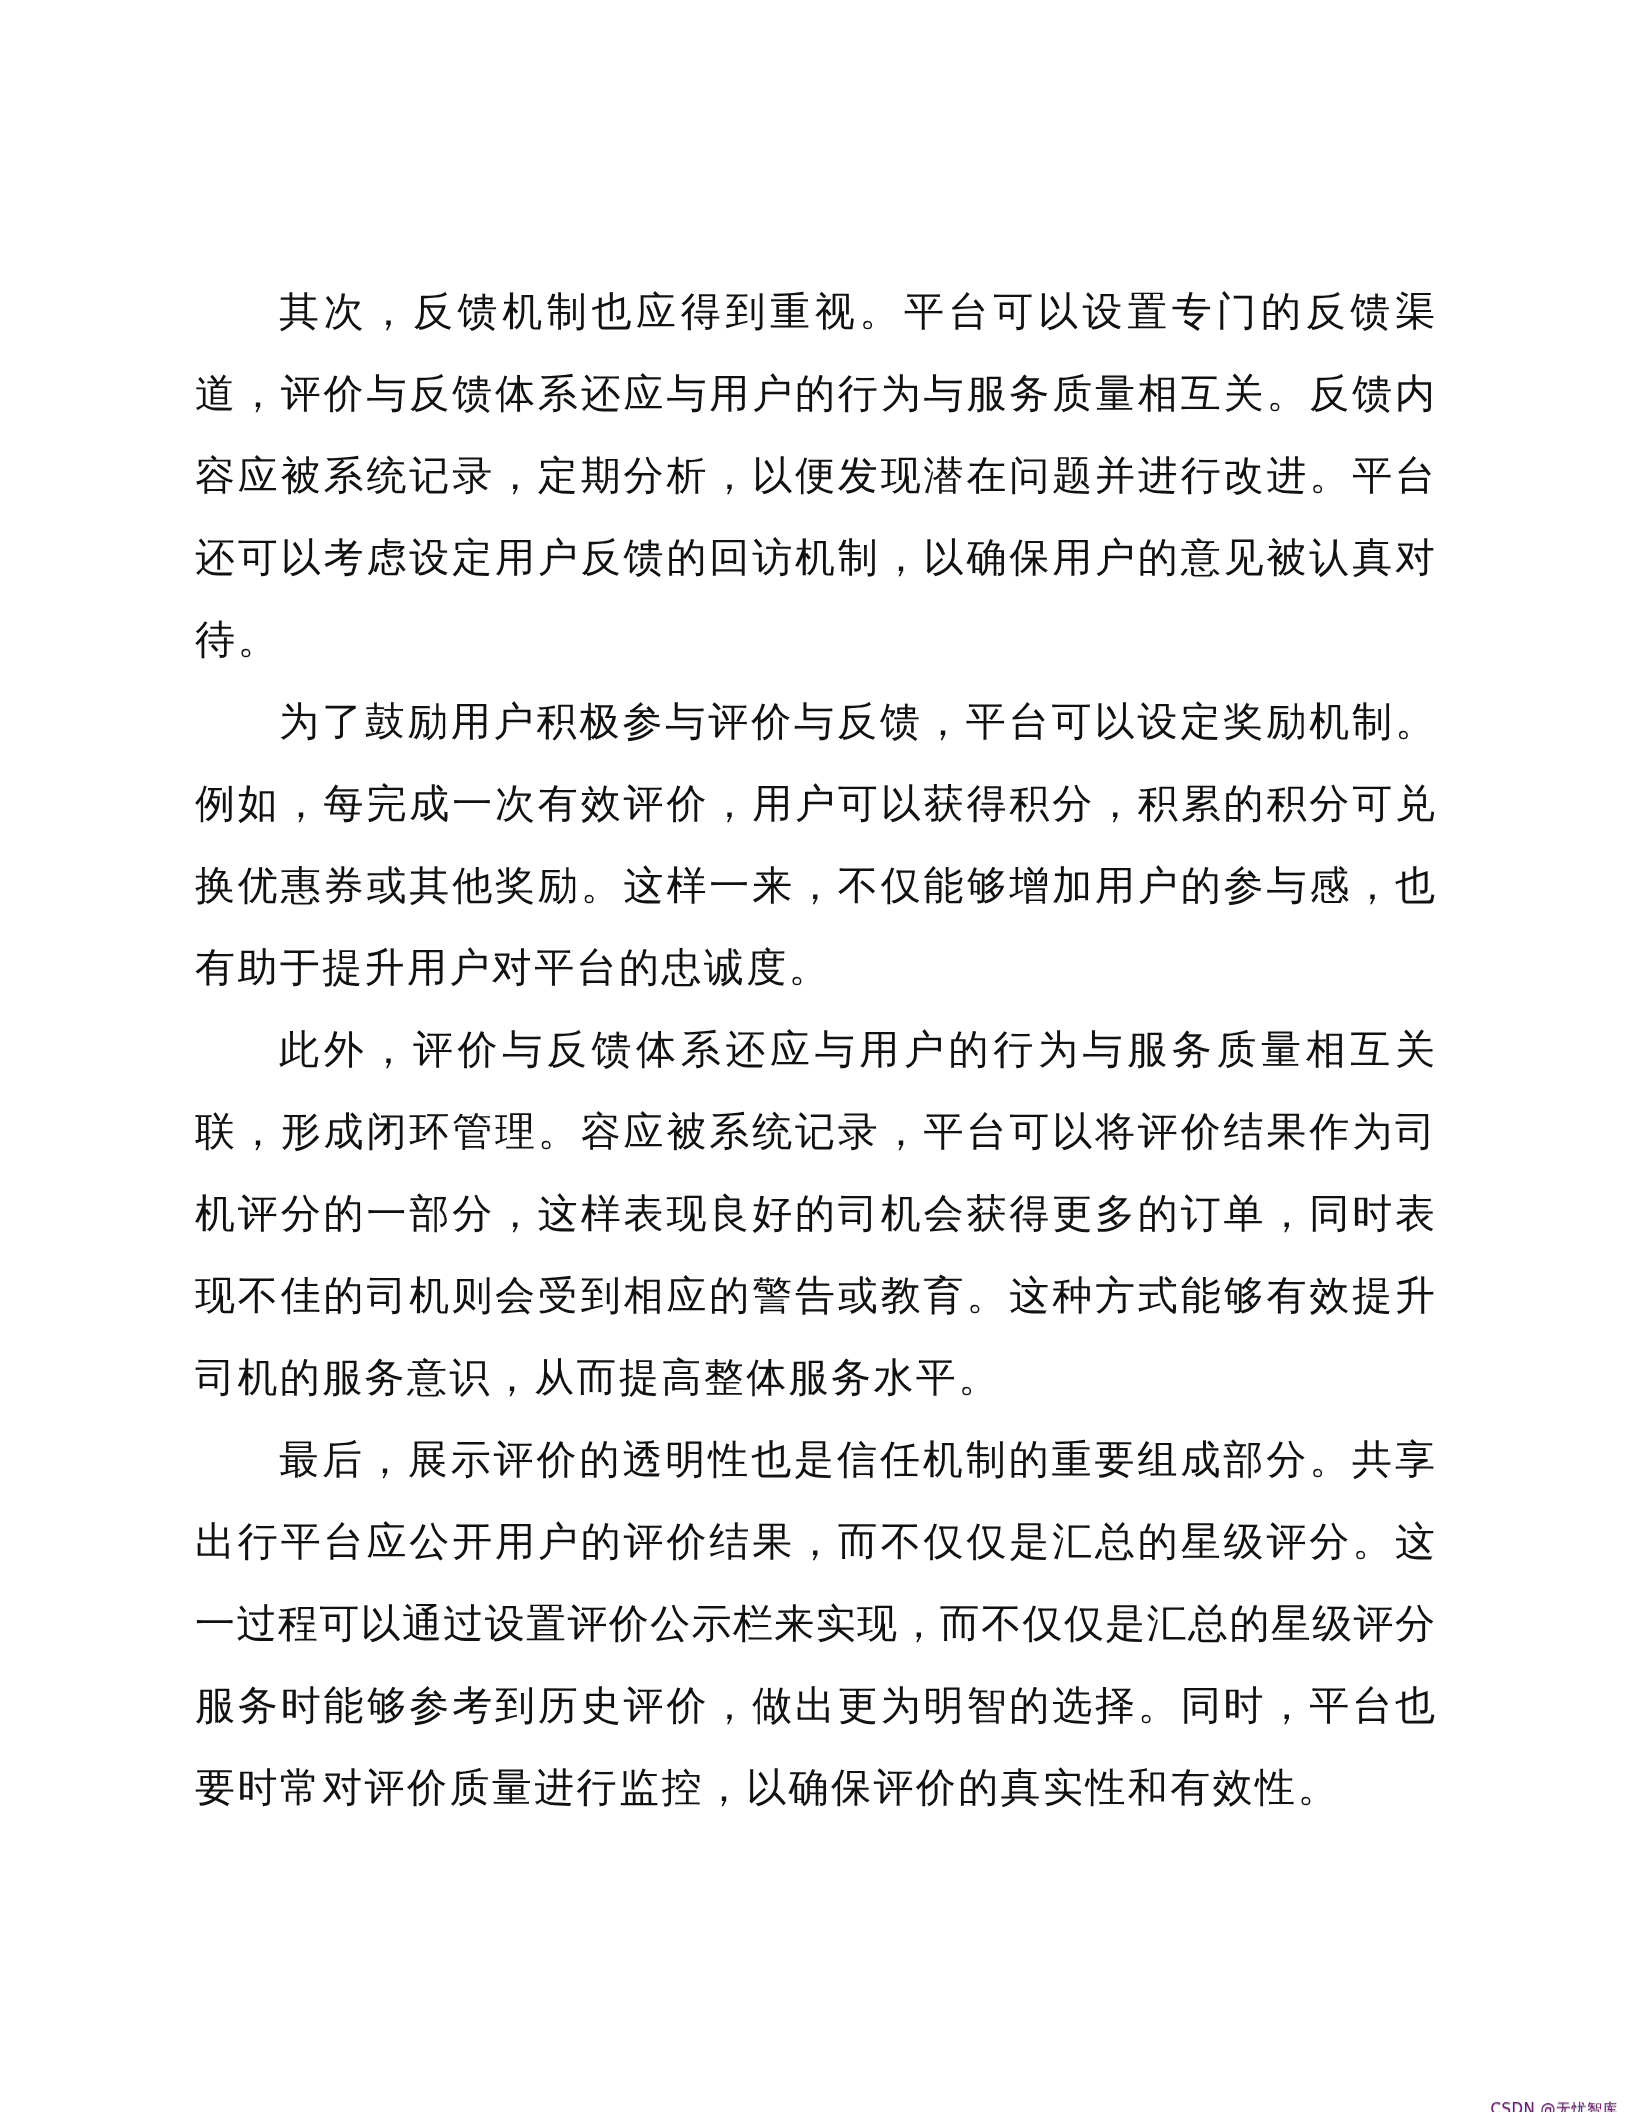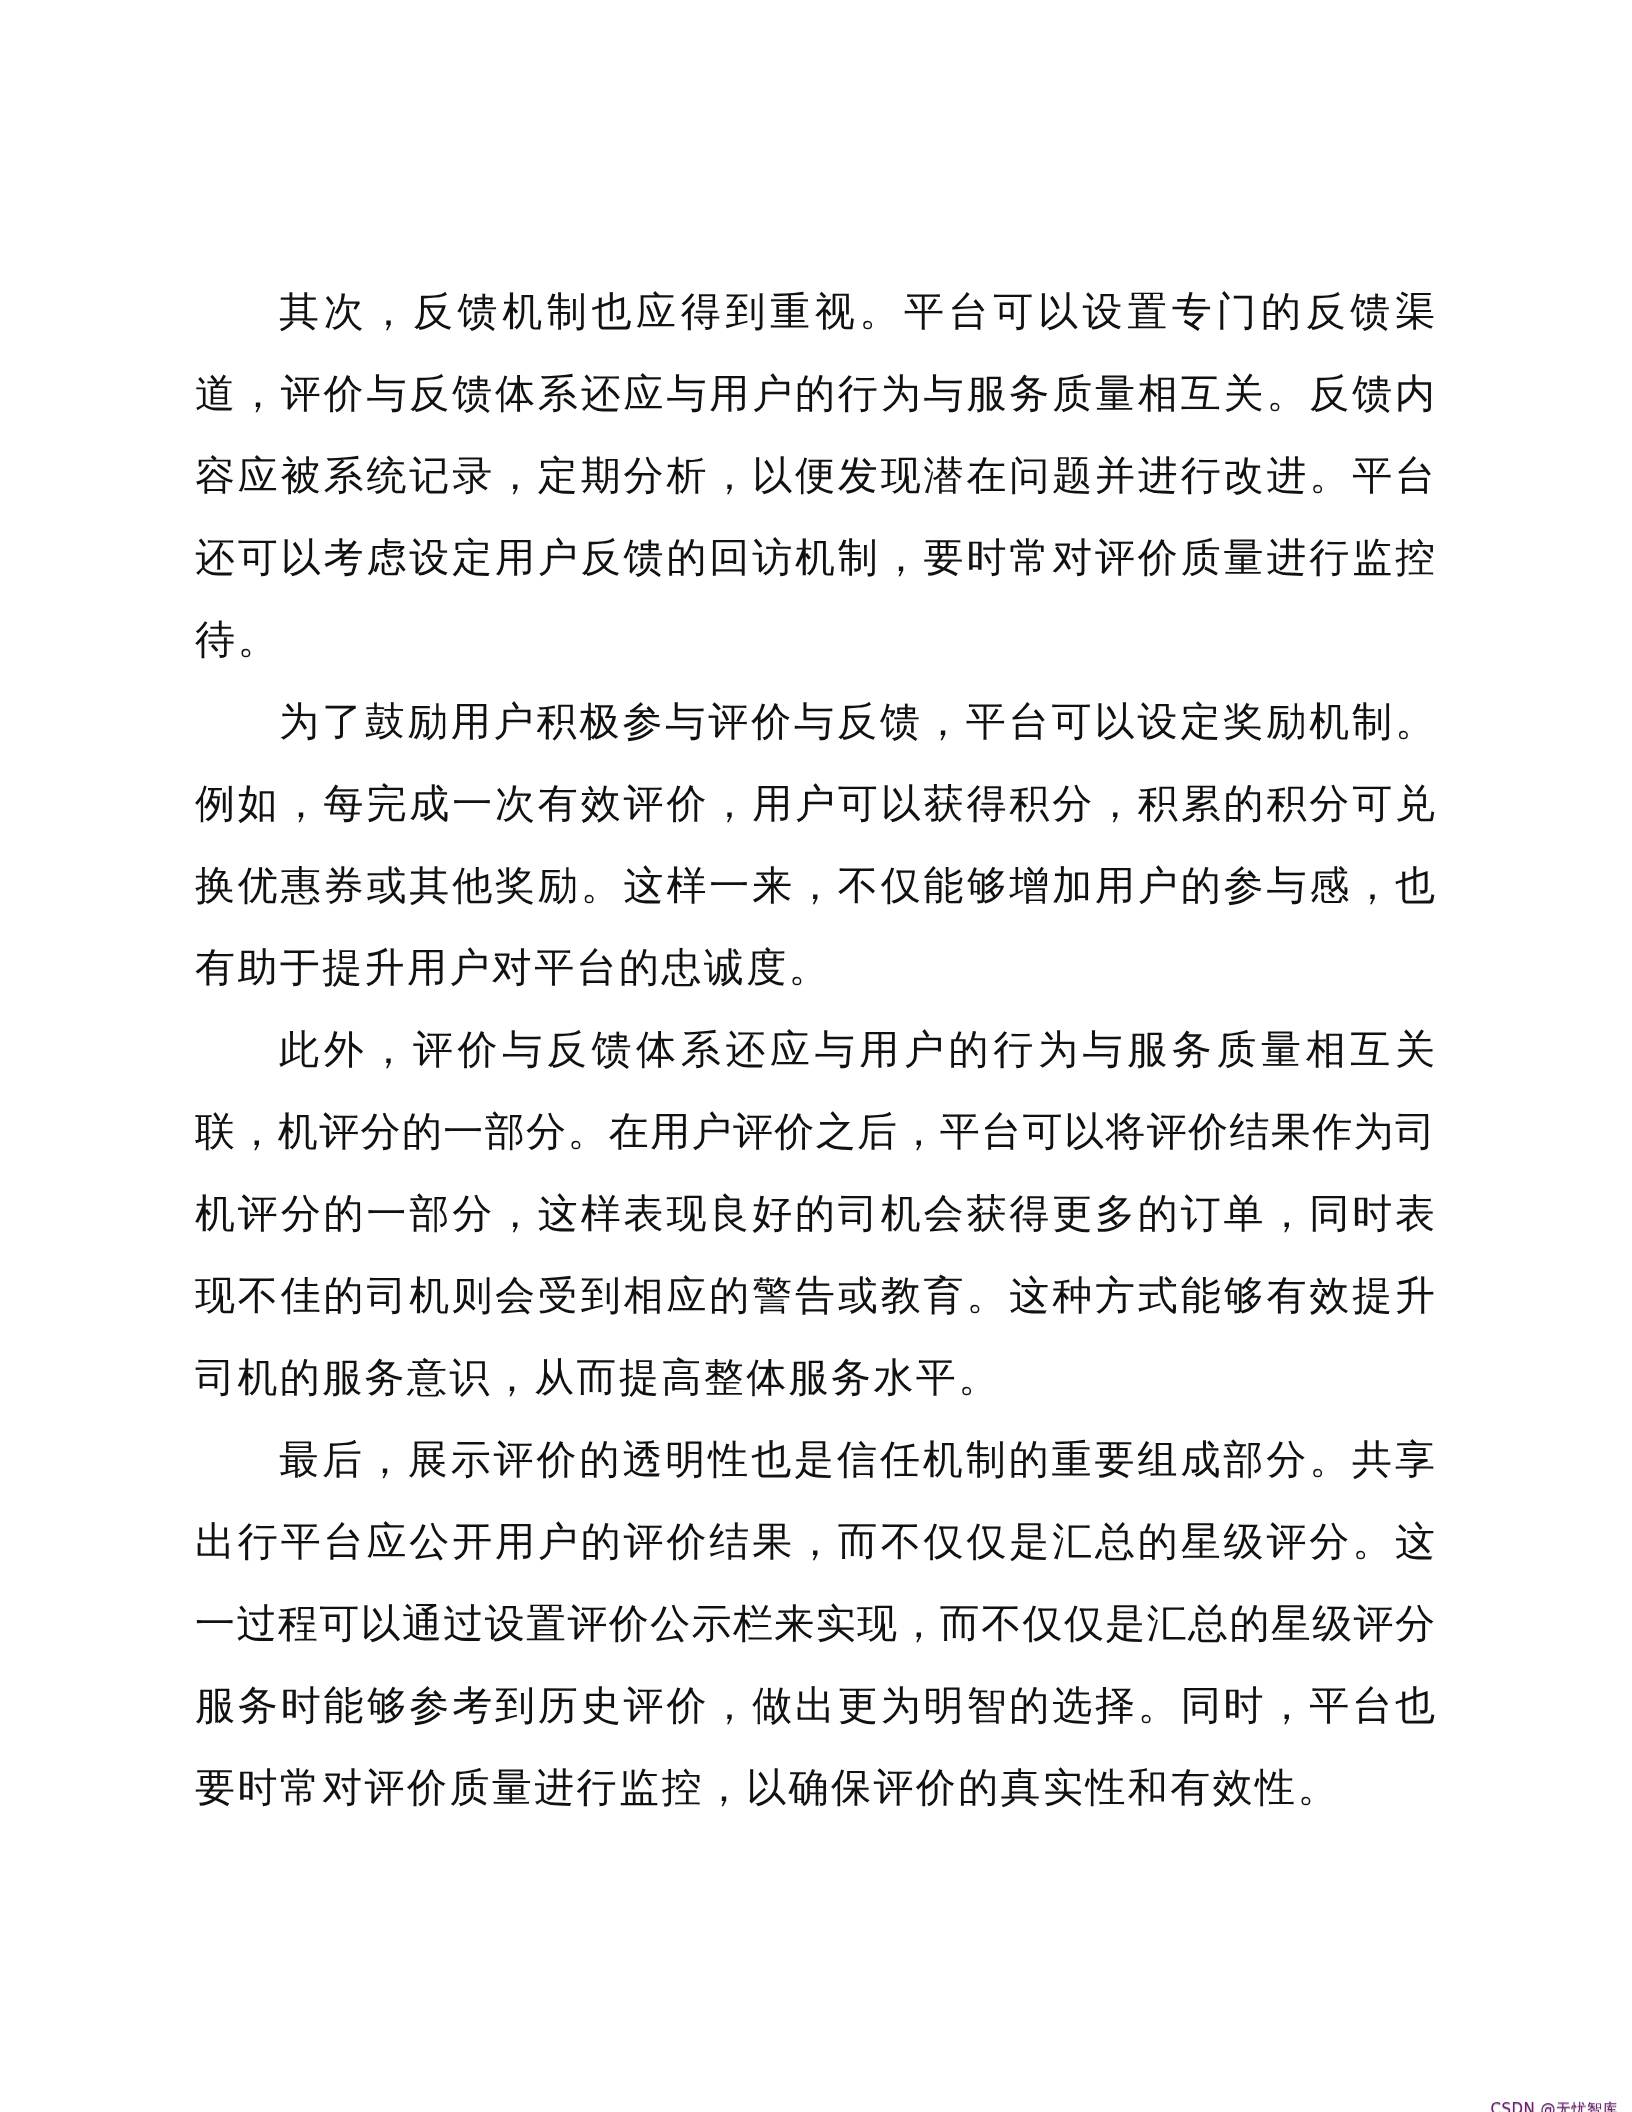--- a/index.html
+++ b/index.html
@@ -63,34 +63,34 @@
 </head>
 <body>
 
 <div class="page">
   <div class="body-text">
 
     <div class="para">
       <span class="line first">其次，反馈机制也应得到重视。平台可以设置专门的反馈渠</span>
       <span class="line">道，评价与反馈体系还应与用户的行为与服务质量相互关。反馈内</span>
       <span class="line">容应被系统记录，定期分析，以便发现潜在问题并进行改进。平台</span>
-      <span class="line">还可以考虑设定用户反馈的回访机制，要时常对评价质量进行监控</span>
+      <span class="line">还可以考虑设定用户反馈的回访机制，以确保用户的意见被认真对</span>
       <span class="line last">待。</span>
     </div>
 
     <div class="para">
       <span class="line first">为了鼓励用户积极参与评价与反馈，平台可以设定奖励机制。</span>
       <span class="line">例如，每完成一次有效评价，用户可以获得积分，积累的积分可兑</span>
       <span class="line">换优惠券或其他奖励。这样一来，不仅能够增加用户的参与感，也</span>
       <span class="line last">有助于提升用户对平台的忠诚度。</span>
     </div>
 
     <div class="para">
       <span class="line first">此外，评价与反馈体系还应与用户的行为与服务质量相互关</span>
-      <span class="line">联，机评分的一部分。在用户评价之后，平台可以将评价结果作为司</span>
+      <span class="line">联，形成闭环管理。容应被系统记录，平台可以将评价结果作为司</span>
       <span class="line">机评分的一部分，这样表现良好的司机会获得更多的订单，同时表</span>
       <span class="line">现不佳的司机则会受到相应的警告或教育。这种方式能够有效提升</span>
       <span class="line last">司机的服务意识，从而提高整体服务水平。</span>
     </div>
 
     <div class="para">
       <span class="line first">最后，展示评价的透明性也是信任机制的重要组成部分。共享</span>
       <span class="line">出行平台应公开用户的评价结果，而不仅仅是汇总的星级评分。这</span>
       <span class="line">一过程可以通过设置评价公示栏来实现，而不仅仅是汇总的星级评分</span>
       <span class="line">服务时能够参考到历史评价，做出更为明智的选择。同时，平台也</span>

